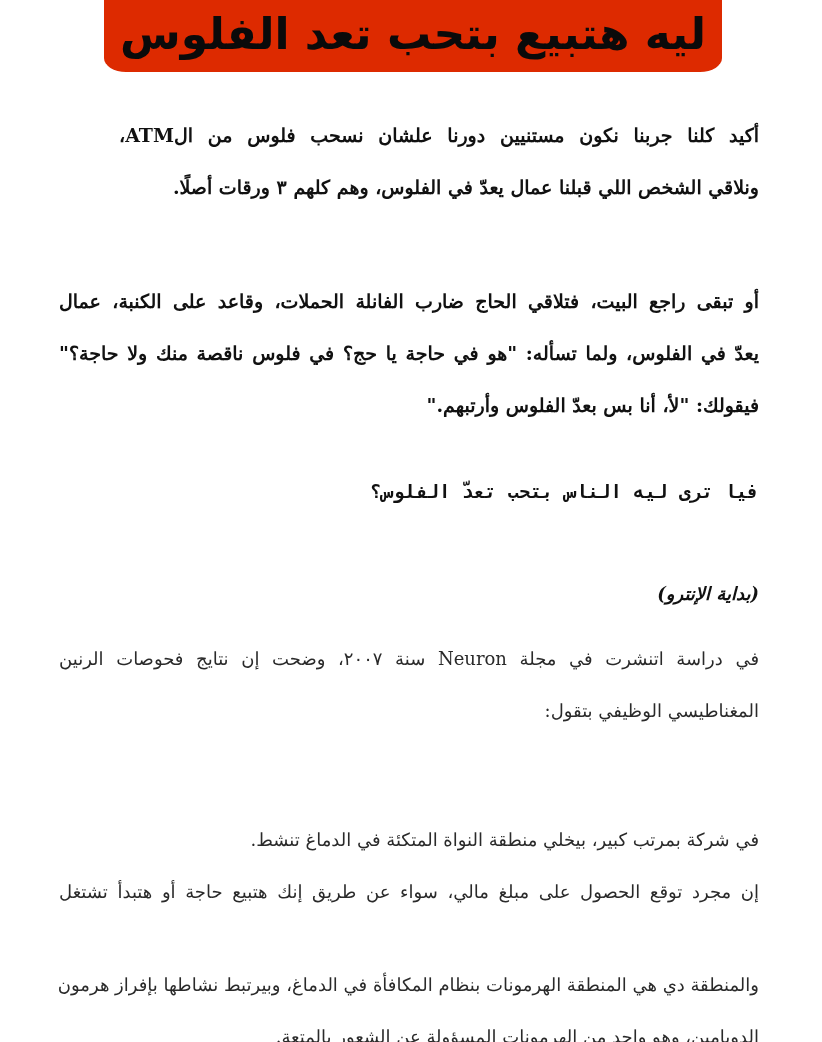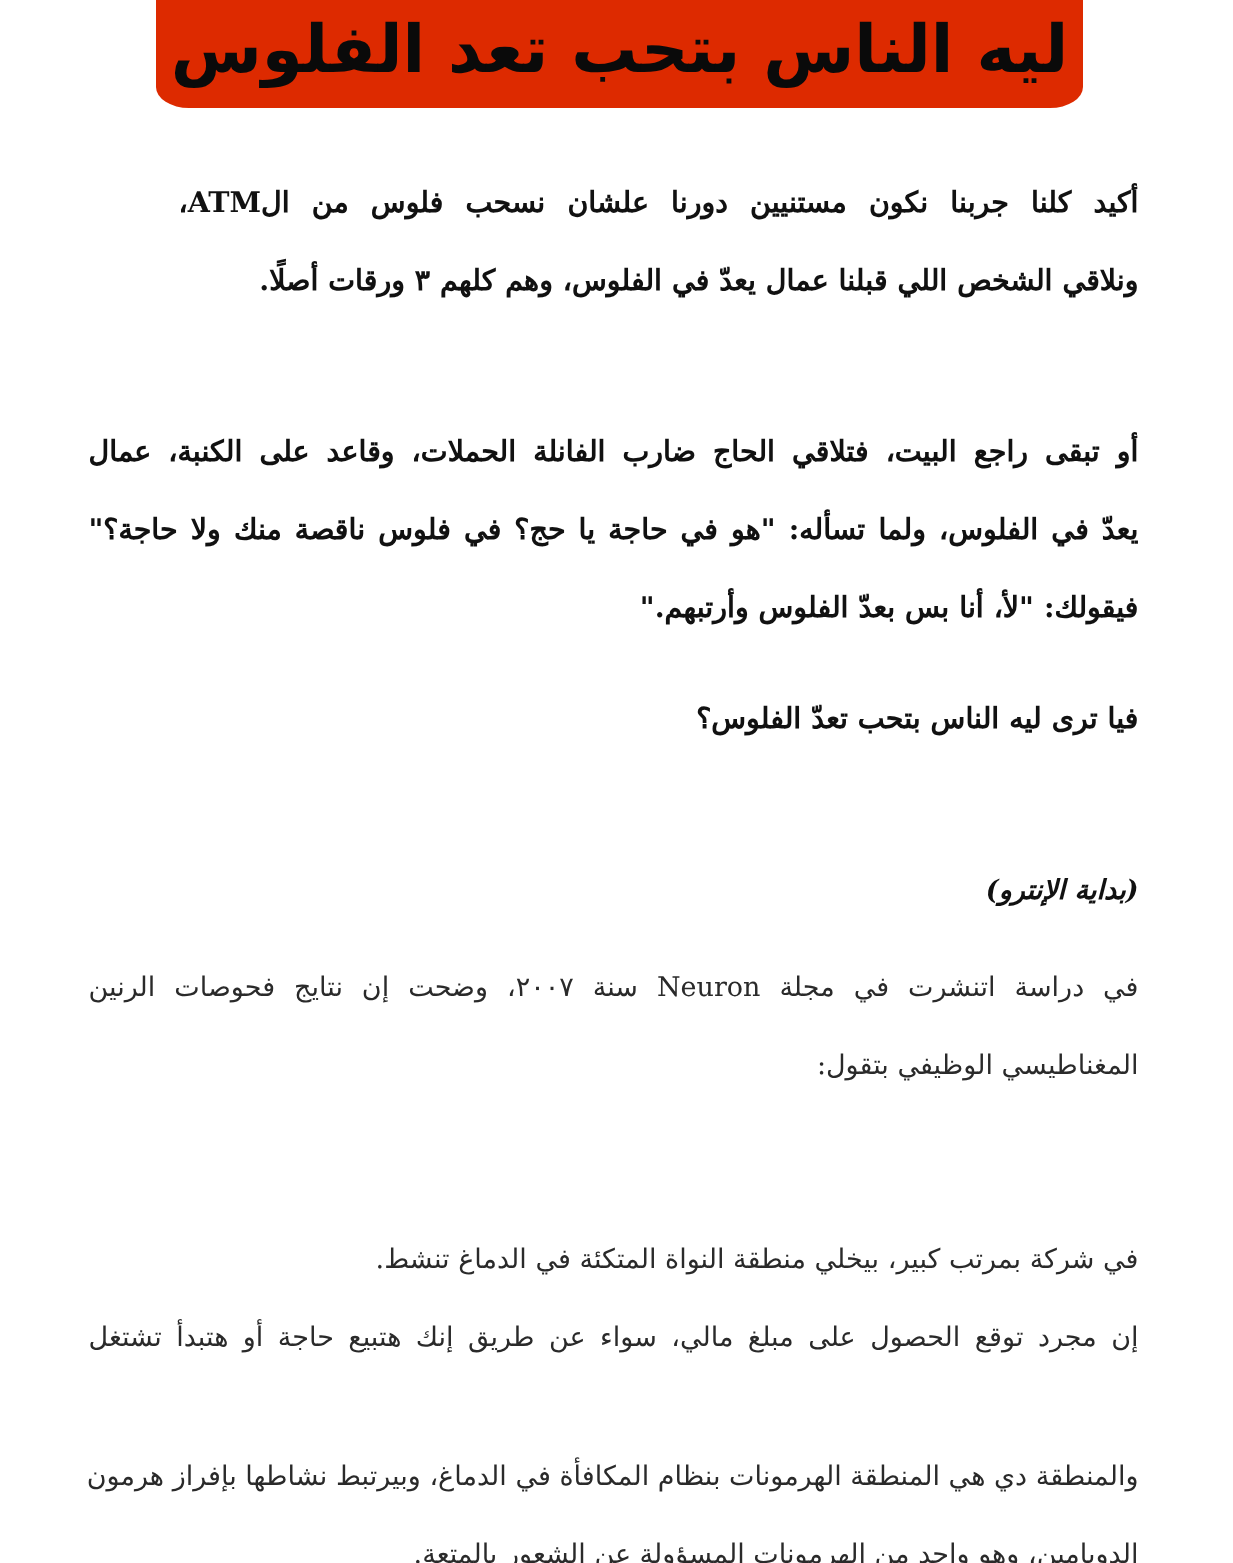--- a/index.html
+++ b/index.html
@@ -63,38 +63,38 @@
       display: block;
       white-space: nowrap;
       text-align: right;
     }
     .line.full {
       text-align-last: justify;
       text-align: justify;
     }
     #p1 { top: 92px; width: 640px; }
     #p2 { top: 258px; width: 700px; }
-    #p3 { top: 436px; width: 700px; }
+    #p3 { top: 450px; width: 700px; font-family: Liberation Mono, monospace; }
     #p4 { top: 552px; width: 700px; }
     #p5 { top: 616px; width: 700px; }
     #p6 { top: 797px; width: 700px; }
     #p7 { top: 942px; width: 700px; }
     .italic {
       font-style: italic;
       font-weight: bold;
       font-size: 18px;
       line-height: 50px;
       color: #111;
     }
   </style>
 </head>
 <body>
 
 <div class="banner">
-  <span class="banner-title">ليه الناس بتحب تعد الفلوس</span>
+  <span class="banner-title">ليه هتبيع بتحب تعد الفلوس</span>
 </div>
 
 <div id="p1" class="para bold">
   <span class="line full">أكيد كلنا جربنا نكون مستنيين دورنا علشان نسحب فلوس من الATM،</span>
   <span class="line">ونلاقي الشخص اللي قبلنا عمال يعدّ في الفلوس، وهم كلهم ٣ ورقات أصلًا.</span>
 </div>
 
 <div id="p2" class="para bold">
   <span class="line full">أو تبقى راجع البيت، فتلاقي الحاج ضارب الفانلة الحملات، وقاعد على الكنبة، عمال</span>
   <span class="line full">يعدّ في الفلوس، ولما تسأله: "هو في حاجة يا حج؟ في فلوس ناقصة منك ولا حاجة؟"</span>

